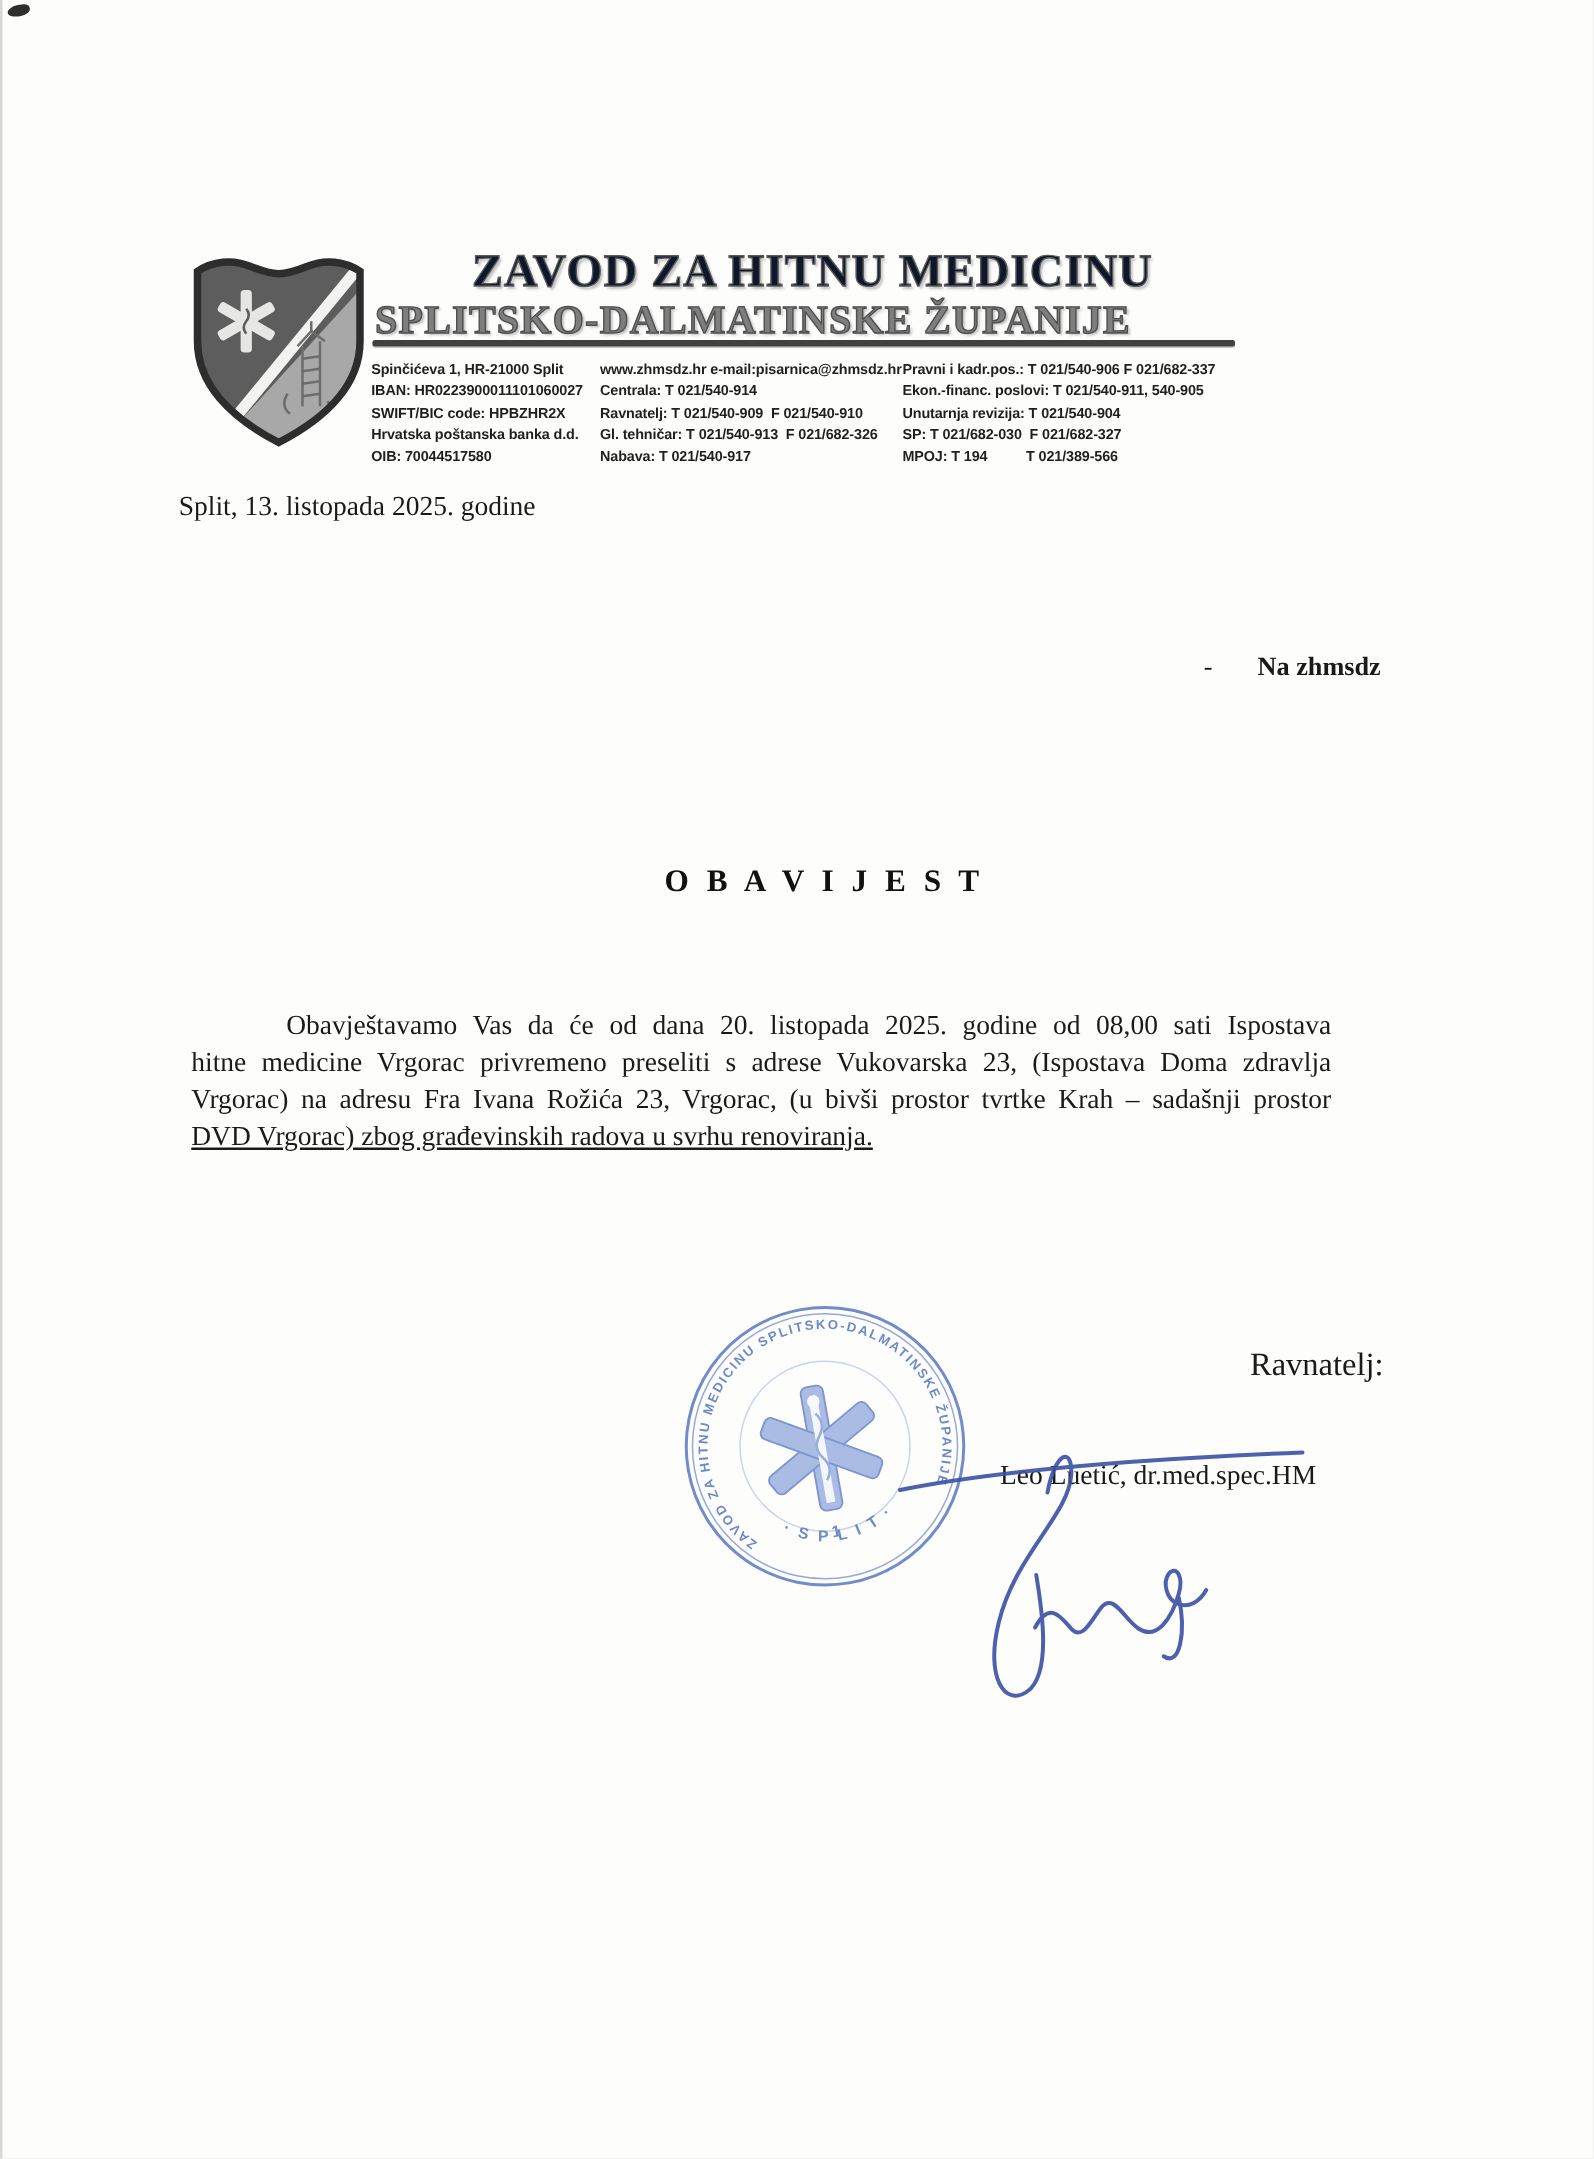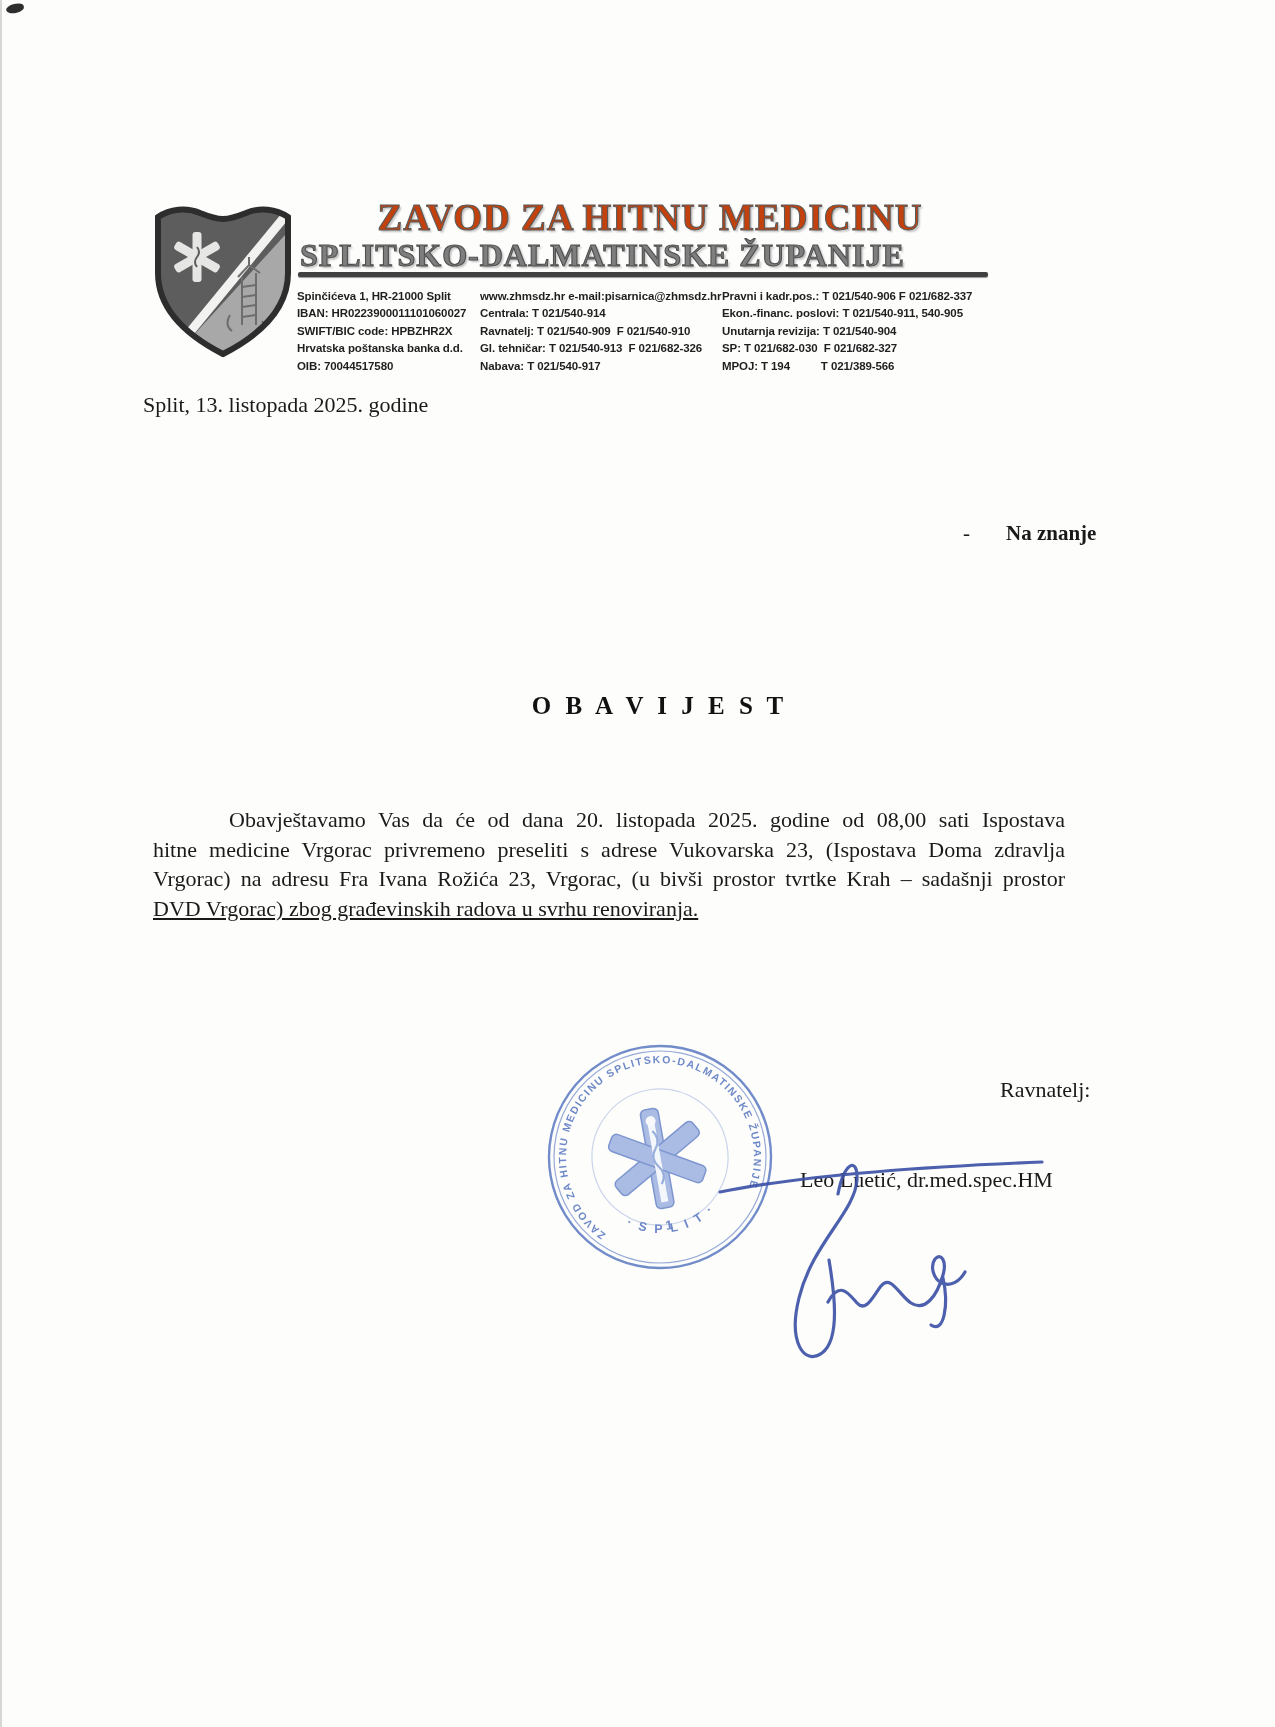--- a/index.html
+++ b/index.html
@@ -8,21 +8,21 @@
     background:#fdfdfc;overflow:hidden;
     font-family:"Liberation Serif", serif;color:#1a1a1a;
     outline:1px solid #ddd;
   }
   .edge-left{position:absolute;left:0;top:0;width:2px;height:100%;background:#d7d7d5;}
   .scan-mark{position:absolute;left:6px;top:4px;width:18px;height:9px;background:#2e2e2e;border-radius:50% 40% 45% 50%;transform:rotate(-12deg);}
   
   .logo{position:absolute;left:150px;top:203px;width:146px;height:158px;}
   .org1{
     position:absolute;left:300px;top:196px;width:700px;text-align:center;
-    font-weight:bold;font-size:37px;letter-spacing:1px;color:#c2410c;
+    font-weight:bold;font-size:37px;letter-spacing:1px;color:#0f172a;
     -webkit-text-stroke:1.1px #5a5a5a;text-shadow:2px 2px 2px #c0c0c0;
     font-family:"Liberation Serif", serif;white-space:nowrap;
   }
   .org2{
     position:absolute;left:300px;top:237px;width:700px;
     font-weight:bold;font-size:32px;letter-spacing:1px;color:#7e7e7e;
     -webkit-text-stroke:1.1px #4f4f4f;text-shadow:2px 2px 2px #bdbdbd;
     font-family:"Liberation Serif", serif;white-space:nowrap;
   }
   .org-rule{position:absolute;left:298px;top:272px;width:690px;height:5px;background:#414141;border-radius:2px;box-shadow:0 1px 1px #9a9a9a;}
@@ -38,21 +38,21 @@
   .dist-dash{font-weight:normal;}
   .dist-label{font-weight:bold;margin-left:36px;}
   .subject{
     position:absolute;left:293px;top:676px;width:700px;text-align:center;margin:16px;
     font-size:25px;font-weight:bold;letter-spacing:3px;word-spacing:2px;color:#111;
   }
   .body-text{position:absolute;left:153px;top:780px;width:912px;font-size:22px;line-height:29.6px;margin-top:25px;}
   .body-text div{text-align:justify;text-align-last:justify;}
   .body-text div:first-child{text-indent:76px;}
   .body-text div:last-child{text-align-last:left;text-decoration:underline;}
-  .signoff-role{position:absolute;left:1000px;top:1077px;font-size:22px;}
+  .signoff-role{position:absolute;left:1000px;top:1077px;font-size:26px;}
   .signatory{position:absolute;left:800px;top:1167px;font-size:22px;}
   .stamp{position:absolute;left:543px;top:1040px;width:234px;height:234px;opacity:.88;}
   .signature{position:absolute;left:690px;top:1140px;width:380px;height:245px;}
 </style>
 </head>
 <body>
 
 <div class="page">
   <div class="edge-left"></div>
   <div class="scan-mark"></div>
@@ -114,21 +114,21 @@
         <div>Unutarnja revizija: T 021/540-904</div>
         <div>SP: T 021/682-030  F 021/682-327</div>
         <div>MPOJ: T 194          T 021/389-566</div>
       </div>
   </div>
 
   <div class="dateline">Split, 13. listopada 2025. godine</div>
 
   <div class="distribution">
     <span class="dist-dash">-</span>
-    <span class="dist-label">Na znanje</span>
+    <span class="dist-label">Na zhmsdz</span>
   </div>
 
   <h1 class="subject">O B A V I J E S T</h1>
 
   <div class="body-text">
       <div>Obavještavamo Vas da će od dana 20. listopada 2025. godine od 08,00 sati Ispostava</div>
       <div>hitne medicine Vrgorac privremeno preseliti s adrese Vukovarska 23, (Ispostava Doma zdravlja</div>
       <div>Vrgorac) na adresu Fra Ivana Rožića 23, Vrgorac, (u bivši prostor tvrtke Krah – sadašnji prostor</div>
       <div>DVD Vrgorac) zbog građevinskih radova u svrhu renoviranja.</div>
     </div>

